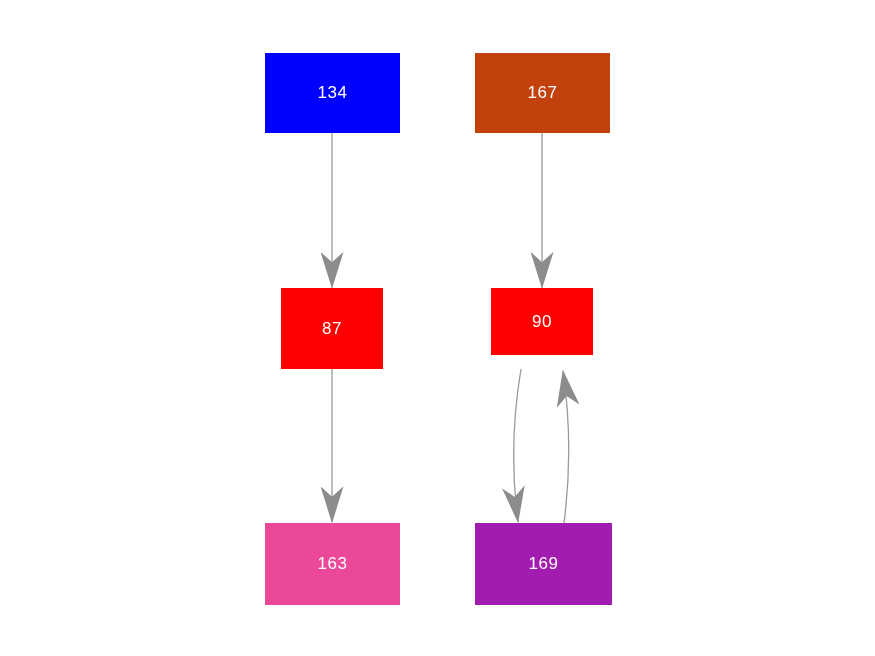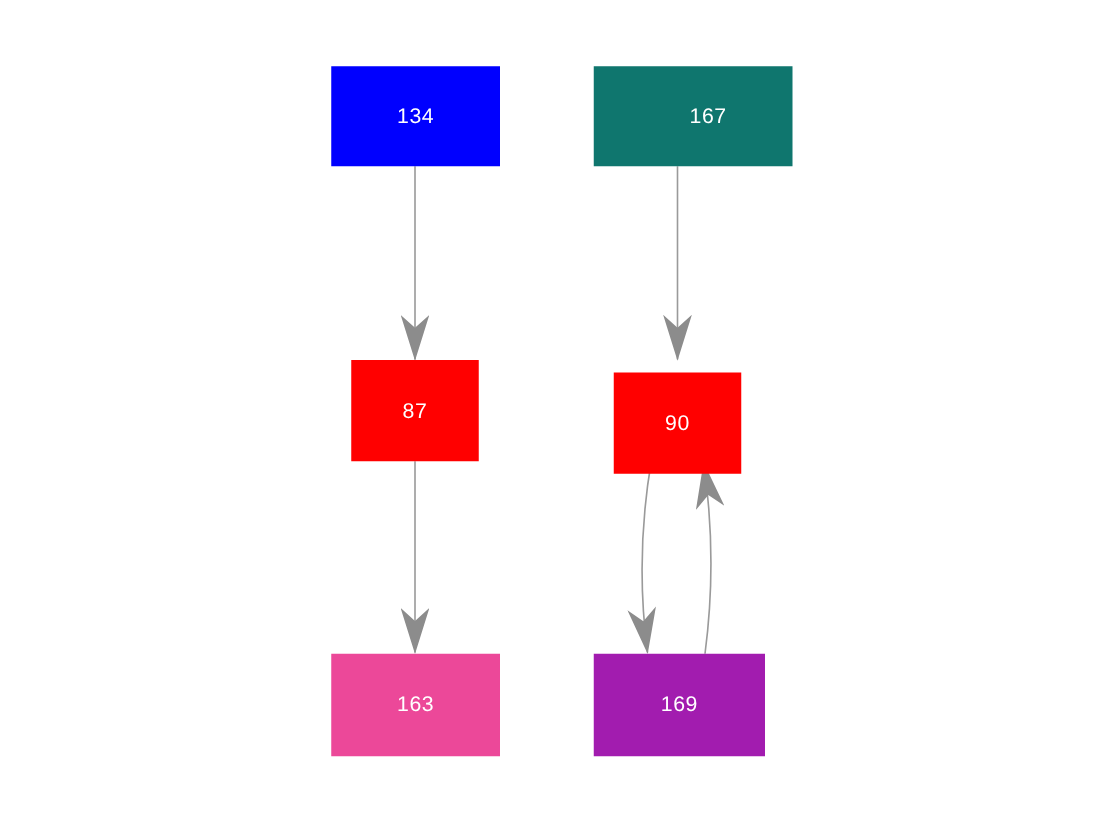--- a/index.html
+++ b/index.html
@@ -38,21 +38,21 @@
     justify-content: center;
     color: #ffffff;
     font-size: 17px;
     letter-spacing: 0.5px;
     user-select: none;
     cursor: default;
   }
   .n134 { left: 265px; top: 53px;  width: 135px; height: 80px; }
   .n167 { left: 475px; top: 53px;  width: 135px; height: 80px; }
   .n87  { left: 281px; top: 288px; width: 102px; height: 81px; }
-  .n90  { left: 491px; top: 298px; width: 102px; height: 81px; }
+  .n90  { left: 491px; top: 288px; width: 102px; height: 67px; }
   .n163 { left: 265px; top: 523px; width: 135px; height: 82px; }
   .n169 { left: 475px; top: 523px; width: 137px; height: 82px; }
 </style>
 </head>
 <body>
 
 <div class="canvas">
 
   <svg class="edges-layer" viewBox="0 0 875 656" xmlns="http://www.w3.org/2000/svg">
     <defs>
@@ -64,21 +64,21 @@
     <path class="edge" d="M542,133 L542,287.5" marker-end="url(#ah)"></path>
     <path class="edge" d="M332,369 L332,522" marker-end="url(#ah)"></path>
     <path class="edge" d="M521,369 Q508,446 518,522" marker-end="url(#ah)"></path>
     <path class="edge" d="M564,523 Q574,447 563,371" marker-end="url(#ah)"></path>
   </svg>
 
   <div class="node n134" style="background: rgb(0, 0, 255); color: rgb(255, 255, 255);">
     <span>134</span>
   </div>
 
-  <div class="node n167" style="background: #0f766e; color: rgb(255, 255, 255); padding-left: 24px;">
+  <div class="node n167" style="background: #c2410c; color: rgb(255, 255, 255);">
     <span>167</span>
   </div>
 
   <div class="node n87" style="background: rgb(255, 0, 0); color: rgb(255, 255, 255);">
     <span>87</span>
   </div>
 
   <div class="node n90" style="background: rgb(255, 0, 0); color: rgb(255, 255, 255);">
     <span>90</span>
   </div>

